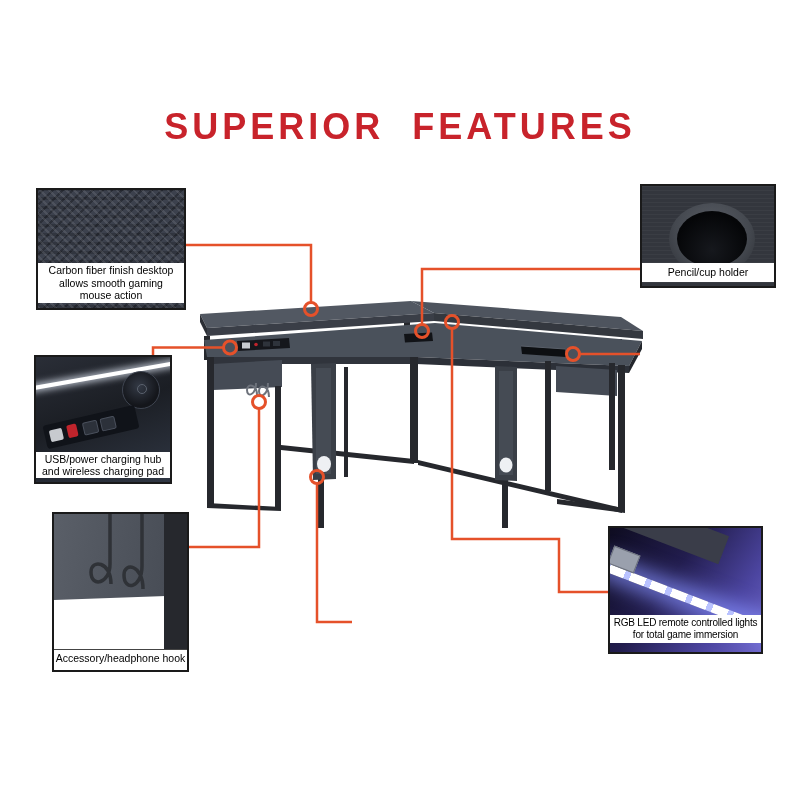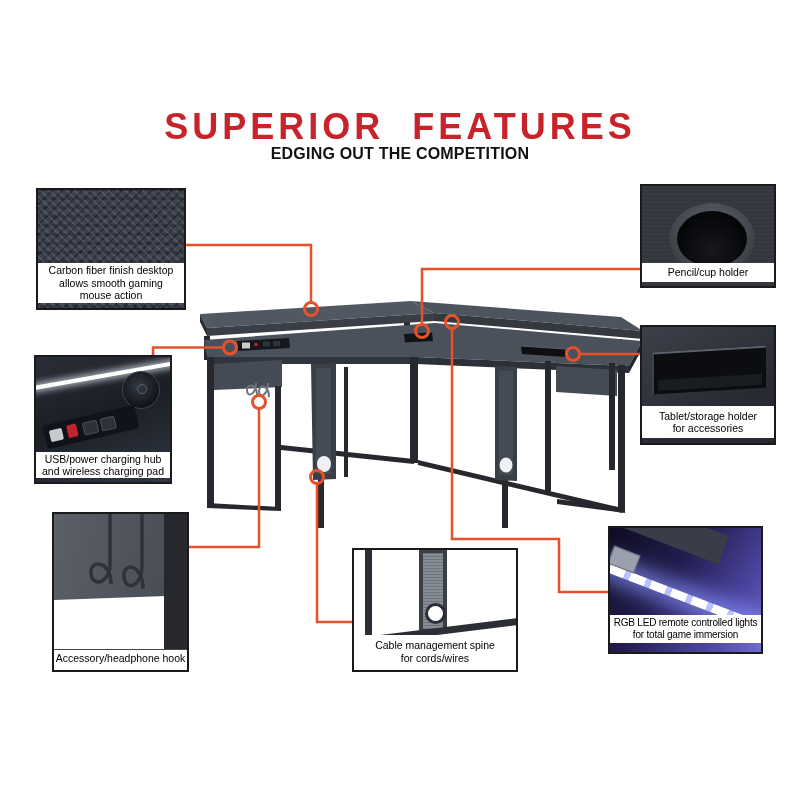--- a/index.html
+++ b/index.html
@@ -79,21 +79,20 @@
   .cable-rail{position:absolute;left:-5px;top:78px;width:176px;height:7px;background:#2b2e34;transform:rotate(-7deg);}
   .cable-foot{position:absolute;left:4px;top:112px;width:20px;height:6px;background:#101113;}
 </style>
 </head>
 <body>
 
 <div class="stage">
 
   <div class="hdr">
     <div class="title">SUPERIOR FEATURES</div>
-    <div class="subtitle">EDGING OUT THE COMPETITION</div>
   </div>
 
   <svg class="scene" width="800" height="800" viewBox="0 0 800 800">
 
     <g fill="#26282d">
       <rect x="204" y="336" width="6" height="24"></rect>
       <rect x="404" y="321" width="6" height="21"></rect>
       <rect x="616" y="339" width="6" height="26"></rect>
     </g>
 
@@ -218,47 +217,25 @@
 
   <div class="box" style="left:640px;top:184px;width:136px;height:104px;">
     <div class="photo cup-bg">
       <div class="cup-rim">
         <div class="cup-hole"></div>
       </div>
     </div>
     <div class="cap" style="bottom:4px;height:19px;">Pencil/cup holder</div>
   </div>
 
-  <div class="box" style="left:640px;top:325px;width:136px;height:120px;">
-    <div class="photo tab-bg">
-      <div class="tab-recess">
-        <div class="floor"></div>
-      </div>
-    </div>
-    <div class="cap" style="bottom:5px;height:32px;">Tablet/storage holder
-for accessories</div>
-  </div>
 
   <div class="box" style="left:608px;top:526px;width:155px;height:128px;">
     <div class="photo rgb-bg">
       <div class="rgb-shelf"></div>
       <div class="rgb-strip"></div>
       <div class="rgb-bracket"></div>
     </div>
     <div class="cap cap-small" style="bottom:9px;height:28px;">RGB LED remote controlled lights
 for total game immersion</div>
   </div>
 
-  <div class="box" style="left:352px;top:548px;width:166px;height:124px;">
-    <div class="photo cable-bg">
-      <div class="cable-leg"></div>
-      <div class="cable-spine">
-        <div class="mesh"></div>
-        <div class="cable-hole"></div>
-      </div>
-      <div class="cable-rail"></div>
-      <div class="cable-foot"></div>
-    </div>
-    <div class="cap" style="bottom:2px;height:33px;">Cable management spine
-for cords/wires</div>
-  </div>
 
 </div>
 
 </body></html>

